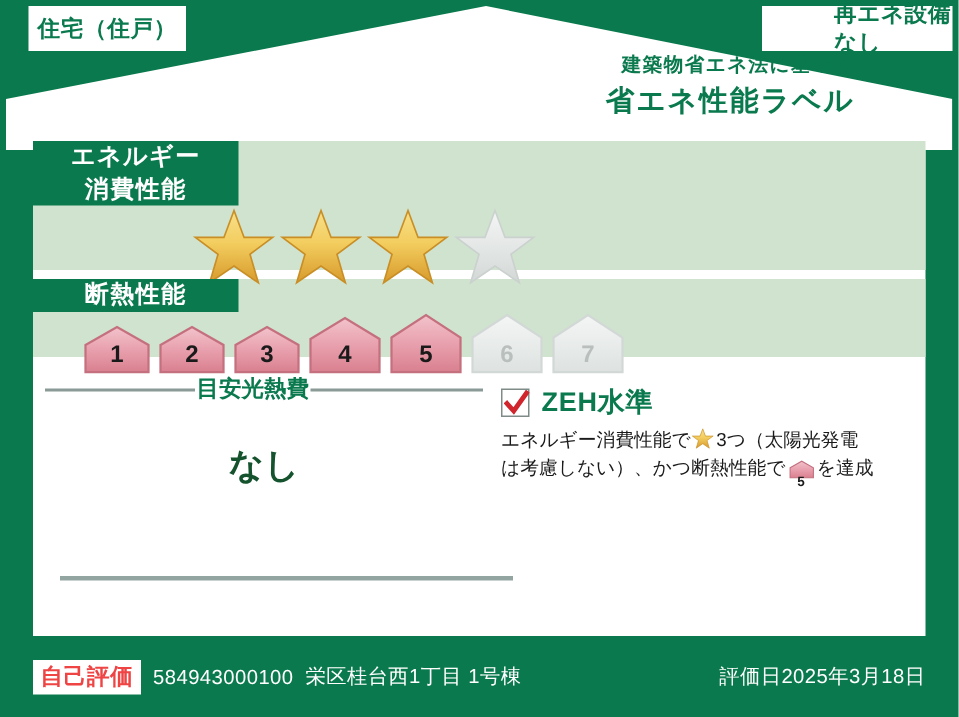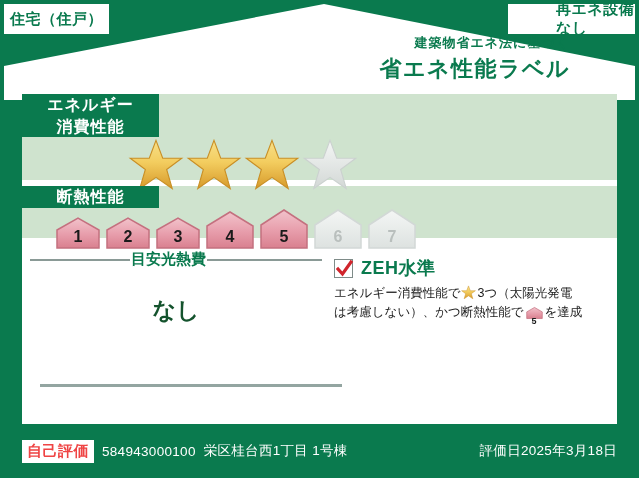--- a/index.html
+++ b/index.html
@@ -15,36 +15,36 @@
     position:absolute;top:4px;
     background:#ffffff;
     color:#0a7a4e;
     font-weight:bold;
     font-size:15px;
     letter-spacing:0.5px;
     display:flex;align-items:center;justify-content:center;
     height:30px;
     box-sizing:border-box;
   }
-  #badge-left{left:4px;width:105px;}
+  #badge-left{left:19px;width:105px;}
   #badge-right{right:4px;width:127px;padding-left:48px;}
 
   
   .roof{
     position:absolute;left:4px;top:4px;width:631px;height:96px;
     background:#ffffff;
     clip-path:polygon(0 62px,320px 0,631px 62px,631px 96px,0 96px);
   }
   .title-wrap{
     position:absolute;left:0;top:34px;width:570px;
     text-align:right;
     color:#0a7a4e;
   }
   .title-sub{font-size:13px;font-weight:bold;letter-spacing:1px;}
-  .title-main{font-size:22px;font-weight:bold;letter-spacing:1.5px;margin-top:2px;}
+  .title-main{font-size:19px;font-weight:bold;letter-spacing:1.5px;margin-top:2px;}
 
   
   .card{
     position:absolute;left:22px;top:94px;width:595px;height:330px;
     background:#ffffff;
   }
 
   
   .perf-row{
     display:flex;align-items:stretch;

